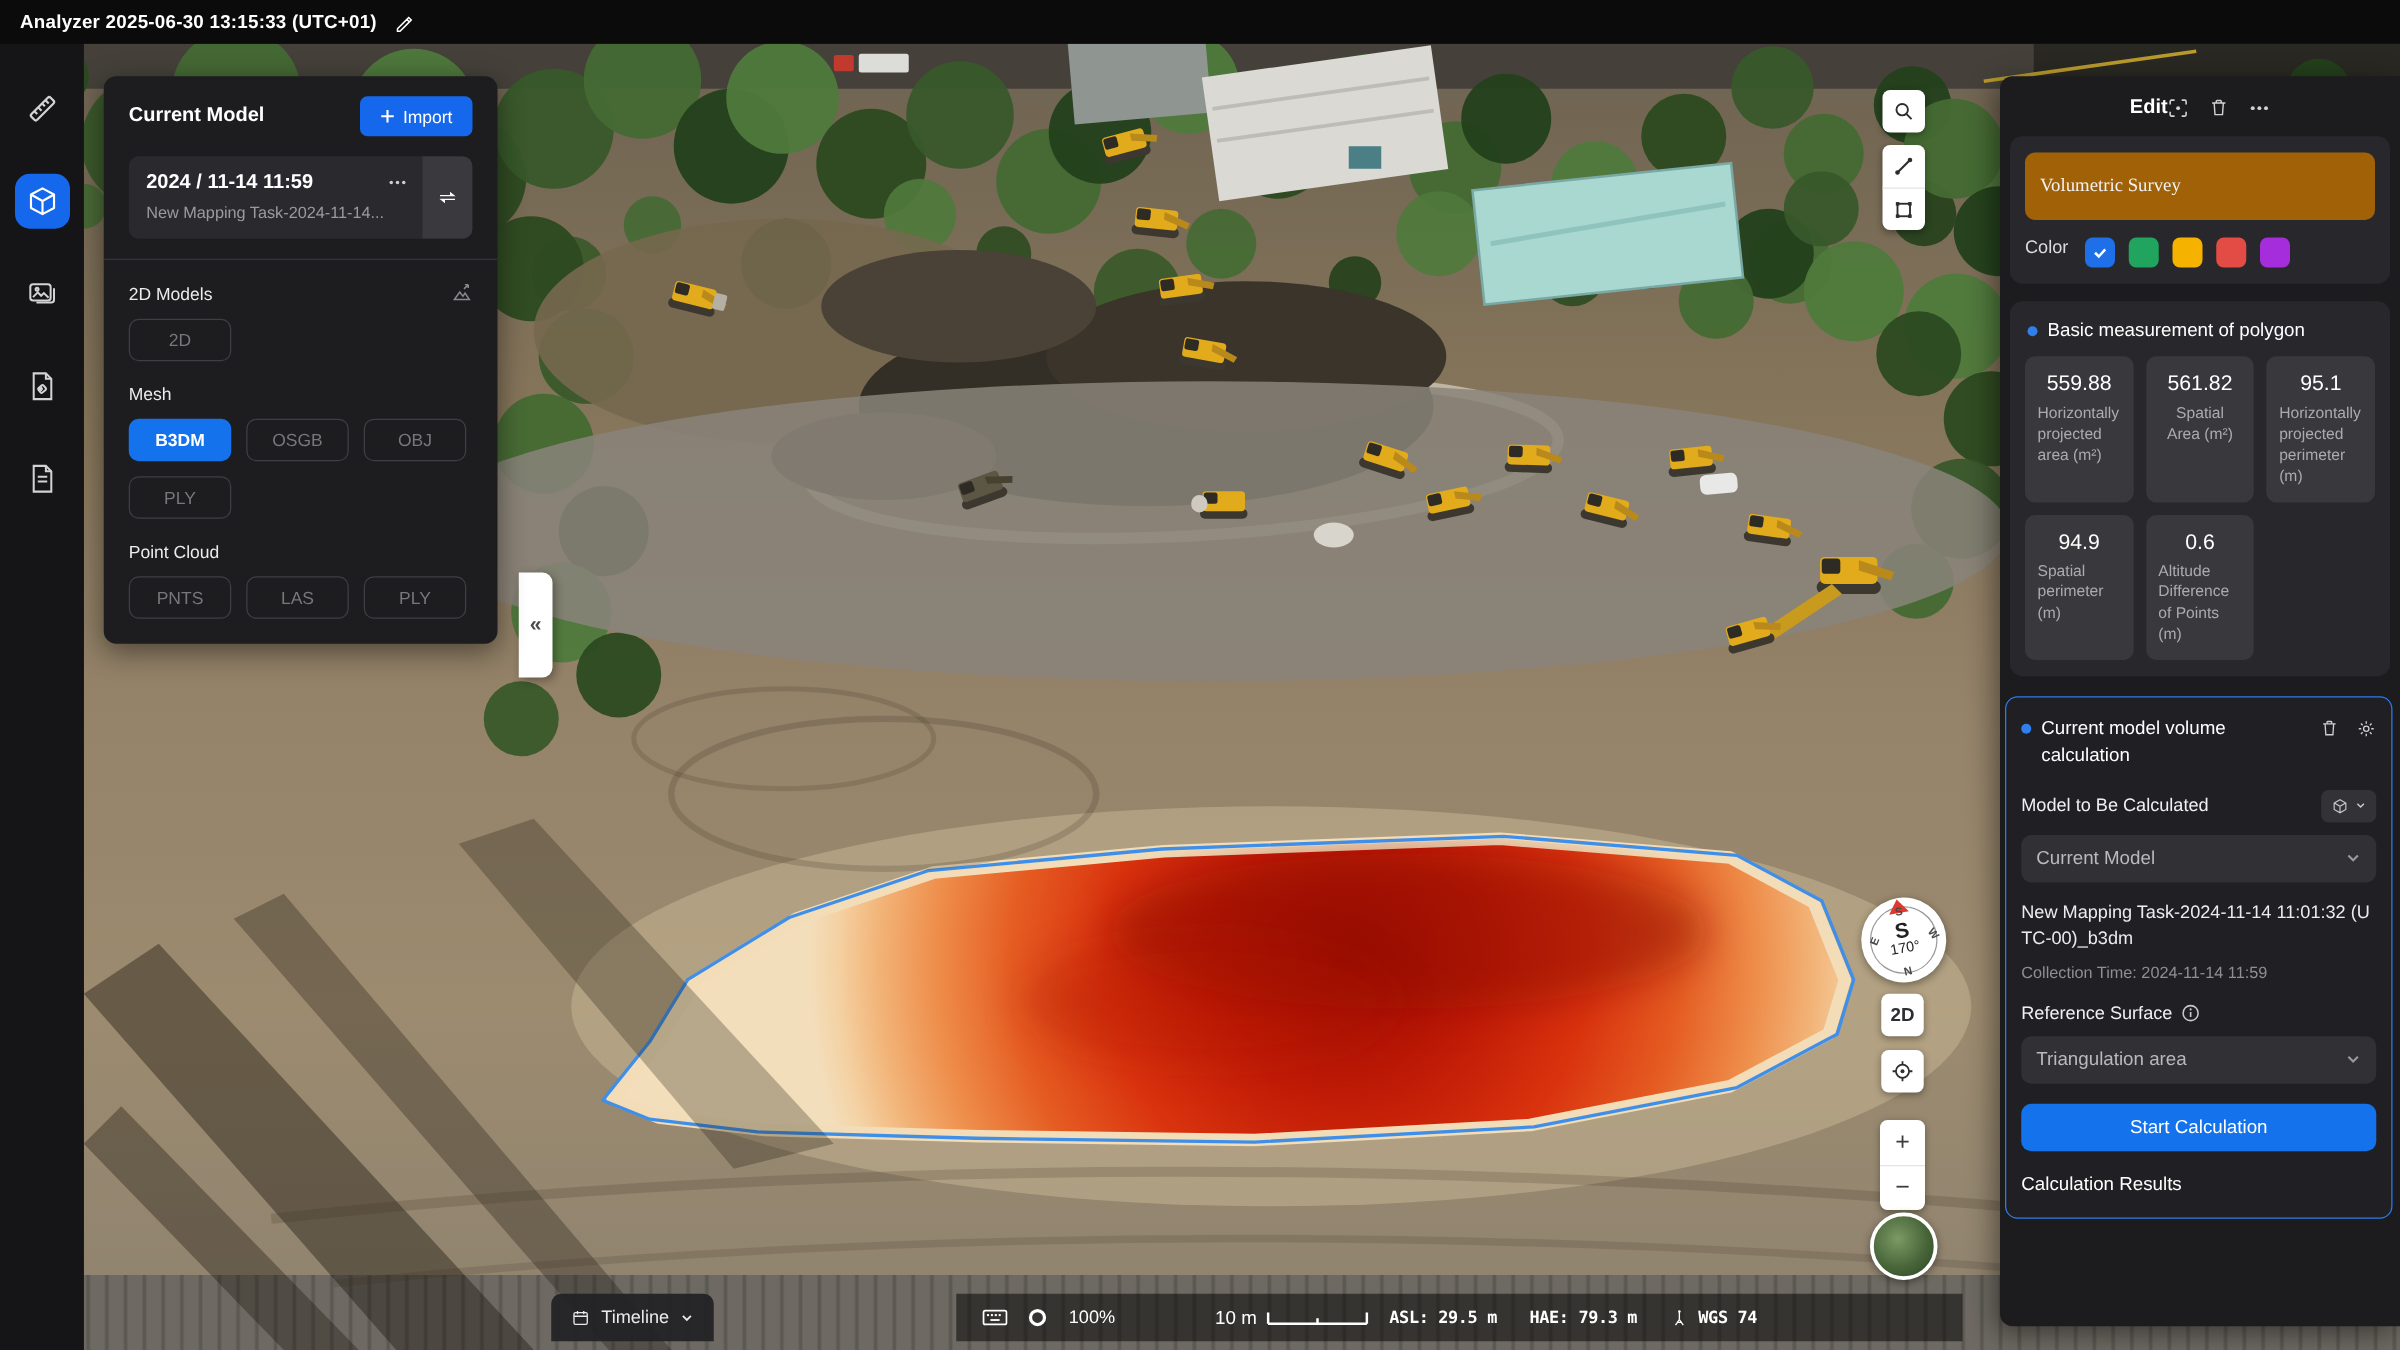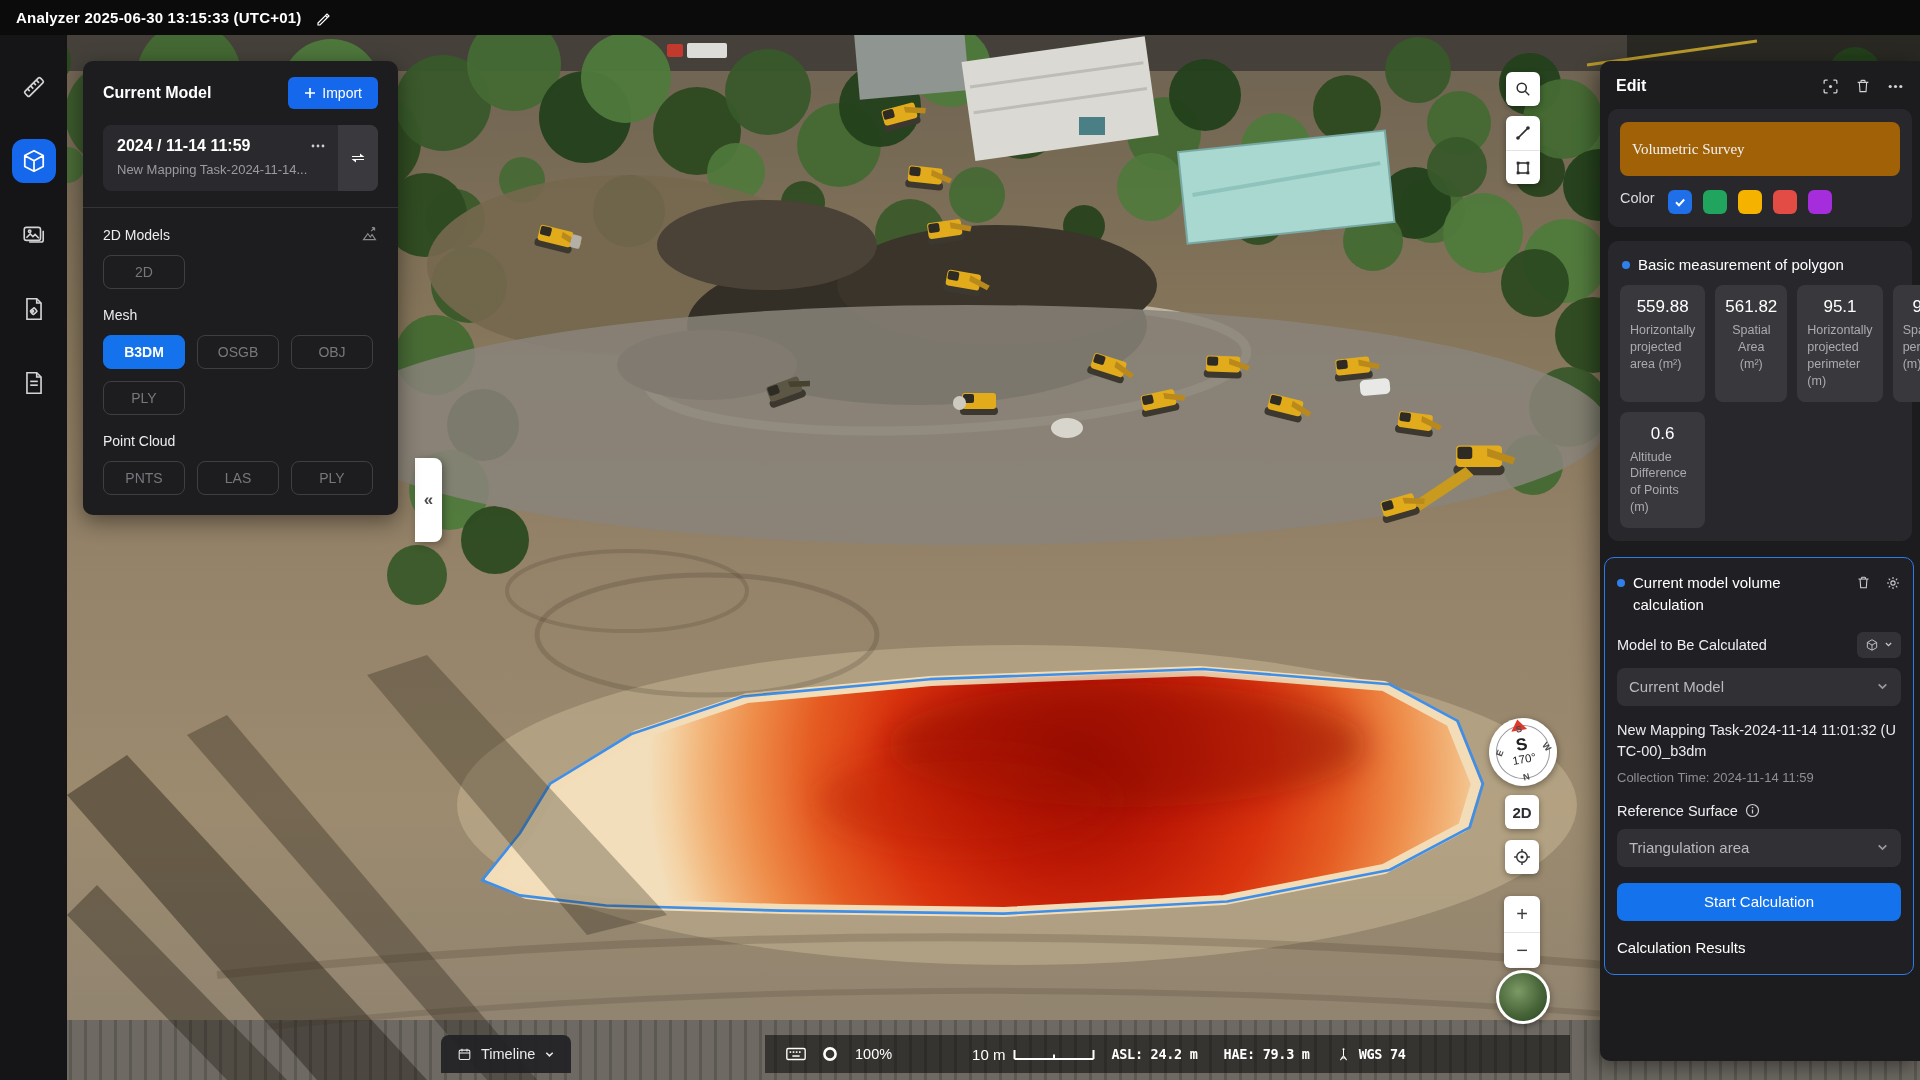--- a/index.html
+++ b/index.html
@@ -77,31 +77,31 @@
   .statusbar{position:absolute;left:765px;top:1035px;width:805px;height:38px;background:rgba(8,8,8,.55);z-index:41;display:flex;align-items:center;padding:0 20px;color:#fff}
   .statusbar .grp{display:flex;align-items:center;gap:14px}
   .statusbar .pct{font-size:14.5px;margin-left:2px}
   .statusbar .scale{display:flex;align-items:center;gap:8px;margin-left:80px}
   .statusbar .scale .lab{font-size:15px}
   .statusbar .mono{font-family:"DejaVu Sans Mono",monospace;font-size:13.5px;font-weight:700;letter-spacing:-.3px}
   .statusbar .right{display:flex;align-items:center;gap:26px;margin-left:16px}
 
   
   .epanel{position:absolute;left:1600px;top:61px;width:320px;height:1000px;background:#1c1c1f;border-radius:10px 0 0 10px;z-index:50;box-shadow:-4px 6px 22px rgba(0,0,0,.45);padding:16px 8px 0 8px;overflow:hidden;color:#e8e8ea}
-  .epanel .hd{display:flex;align-items:center;justify-content:space-between;padding:0 8px}
+  .epanel .hd{display:flex;align-items:center;justify-content:center;padding:0 8px}
   .epanel .hd .t{font-size:16px;font-weight:700;color:#fff}
   .epanel .hd .icons{display:flex;align-items:center;gap:16px;color:#d2d2d5}
   .card{background:#28282c;border-radius:10px;padding:13px 12px;margin-top:14px}
   .nameinput{width:100%;background:#a16207;border:none;border-radius:8px;height:54px;color:#f2f2f4;font-size:15px;padding:0 12px;font-family:Liberation Serif, serif}
   .colorrow{display:flex;align-items:flex-start;gap:11px;margin-top:14px}
   .colorrow .cl{font-size:14.5px;color:#dcdcde;margin-right:2px}
   .swatch{width:24px;height:24px;border-radius:6px;display:flex;align-items:center;justify-content:center;cursor:pointer}
   .meas-title{display:flex;align-items:center;gap:8px;font-size:15px;color:#fff;margin:2px 0 12px 2px}
   .bdot{width:8px;height:8px;border-radius:50%;background:#2f80ed;flex:none}
-  .tiles{display:grid;grid-template-columns:1fr 1fr 1fr 1fr;gap:10px}
+  .tiles{display:grid;grid-template-columns:1fr 1fr 1fr;gap:10px}
   .tile{background:#38383d;border-radius:8px;padding:12px 10px;text-align:center}
   .tile .v{font-size:17px;color:#fff;font-weight:500}
   .tile .l{font-size:12.5px;color:#ababaf;margin-top:5px;line-height:1.35;text-align:left}
   .vcard{background:#202024;border:1.5px solid #2b7ce9;border-radius:10px;margin:16px -2px 0 -4px;padding:14px 12px 18px 12px}
   .vcard .vhd{display:flex;align-items:flex-start;justify-content:space-between}
   .vcard .vt{display:flex;gap:8px;font-size:15px;color:#fff;line-height:1.45;width:215px}
   .vcard .vt .bdot{margin-top:7px}
   .vcard .vicons{display:flex;gap:14px;color:#cfcfd3;margin-top:3px}
   .vrow{display:flex;align-items:center;justify-content:space-between;margin-top:16px}
   .vlabel{font-size:14.5px;color:#f0f0f2}
@@ -609,21 +609,21 @@
         </svg>
       <span class="pct">100%</span>
     </div>
     <div class="scale">
       <span class="lab">10 m</span>
       <svg class="ic" width="82" height="13" viewBox="0 0 82 13">
           <path d="M1.5 2 V11 M1.5 11 H80.5 M80.5 2 V11 M41 6.5 V11" stroke="#fff" stroke-width="2" fill="none"></path>
         </svg>
     </div>
     <div class="right">
-      <span class="mono">ASL: 24.2 m</span>
+      <span class="mono">ASL: 29.5 m</span>
       <span class="mono">HAE: 79.3 m</span>
       <span style="display:flex;align-items:center;gap:8px">
         <svg class="ic" width="15" height="15" viewBox="0 0 24 24">
             <g stroke="#fff" stroke-width="1.7" fill="none">
               <line x1="12" y1="4" x2="12" y2="14"></line>
               <line x1="12" y1="14" x2="7" y2="21"></line>
               <line x1="12" y1="14" x2="17" y2="21"></line>
               <line x1="9" y1="17.5" x2="15" y2="17.5"></line>
             </g>
             <circle cx="12" cy="3.5" r="1.6" fill="#fff"></circle>

